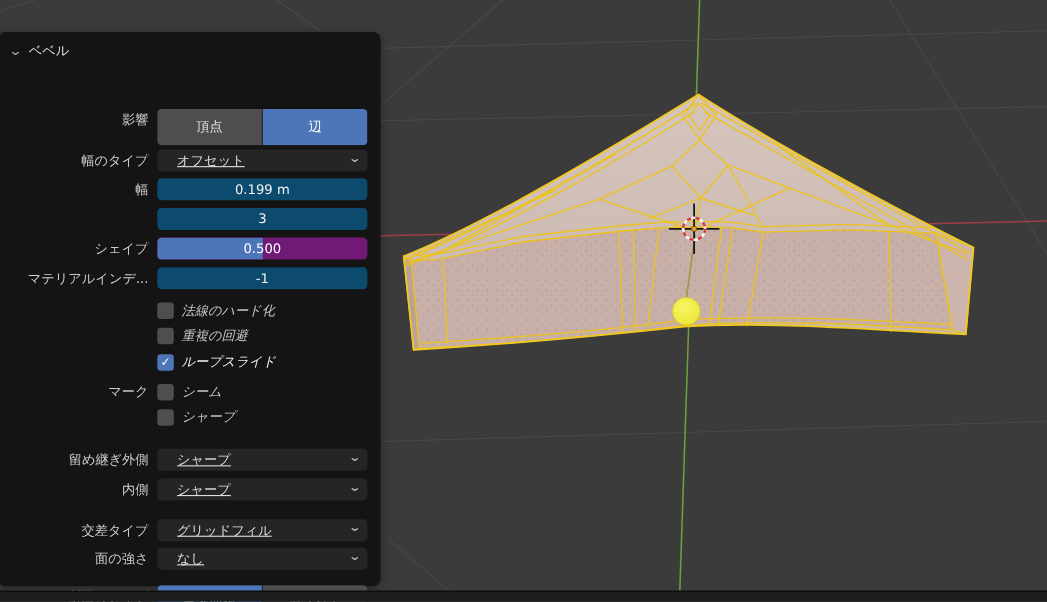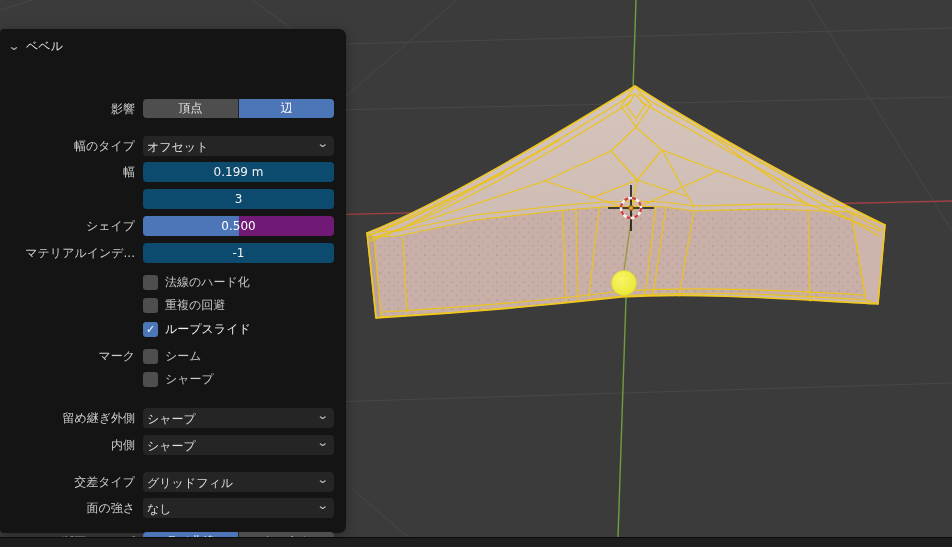--- a/index.html
+++ b/index.html
@@ -32,21 +32,21 @@
   .panel-header .title{color:#e2e2e2;}
 
   .row{position:absolute;left:0;right:0;}
   .lbl{
     position:absolute;left:0;width:135px;text-align:right;
     color:#cfcfcf;white-space:nowrap;overflow:hidden;
   }
   .wgt{position:absolute;left:143px;width:191px;}
 
   
-  .seg{display:flex;height:19px;border-radius:4px;overflow:hidden;background:#222;}
+  .seg{display:flex;height:33px;border-radius:4px;overflow:hidden;background:#222;}
   .seg .opt{
     flex:1;display:flex;align-items:center;justify-content:center;
     background:#4e4e4e;color:#e3e3e3;cursor:default;
   }
   .seg .opt + .opt{margin-left:1px;}
   .seg .opt.sel{background:#4d76b8;color:#ffffff;}
 
   
   .field{
     height:20px;border-radius:4px;background:#0c4a6e;
@@ -54,28 +54,28 @@
     color:#f2f2f2;
   }
   
   .slider{position:relative;height:20px;border-radius:4px;background:#701a75;overflow:hidden;}
   .slider .fill{position:absolute;left:0;top:0;bottom:0;background:#4d76b8;}
   .slider .val{position:absolute;inset:0;display:flex;align-items:center;justify-content:center;color:#ffffff;}
 
   
   .dd{
     position:relative;height:20px;border-radius:4px;background:#252525;
-    display:flex;align-items:flex-end;color:#dedede;padding-left:4px;box-sizing:border-box;
+    display:flex;align-items:center;color:#dedede;padding-left:18px;box-sizing:border-box;text-decoration:underline;
   }
   .dd .ddchev{
     position:absolute;right:7px;top:1px;color:#c6c6c6;font-size:11px;transform:scaleX(1.35);
   }
 
   
-  .cbrow{position:absolute;left:143px;display:flex;align-items:flex-end;gap:7px;height:15px;}
+  .cbrow{position:absolute;left:143px;display:flex;align-items:flex-end;gap:7px;height:15px;font-style:italic;}
   .cbx{
     width:15px;height:15px;border-radius:3px;background:#4e4e4e;box-sizing:border-box;
     display:flex;align-items:center;justify-content:center;flex:0 0 15px;
   }
   .cbx.on{background:#4d76b8;}
   .cbx .mark{color:#fff;font-size:11px;line-height:11px;font-weight:bold;}
   .cblabel{color:#c6c6c6;white-space:nowrap;}
   .cblabel.bright{color:#f0f0f0;}
   .lh20{line-height:20px;} .lh21{line-height:21px;} .lh15{line-height:15px;}
 </style>

